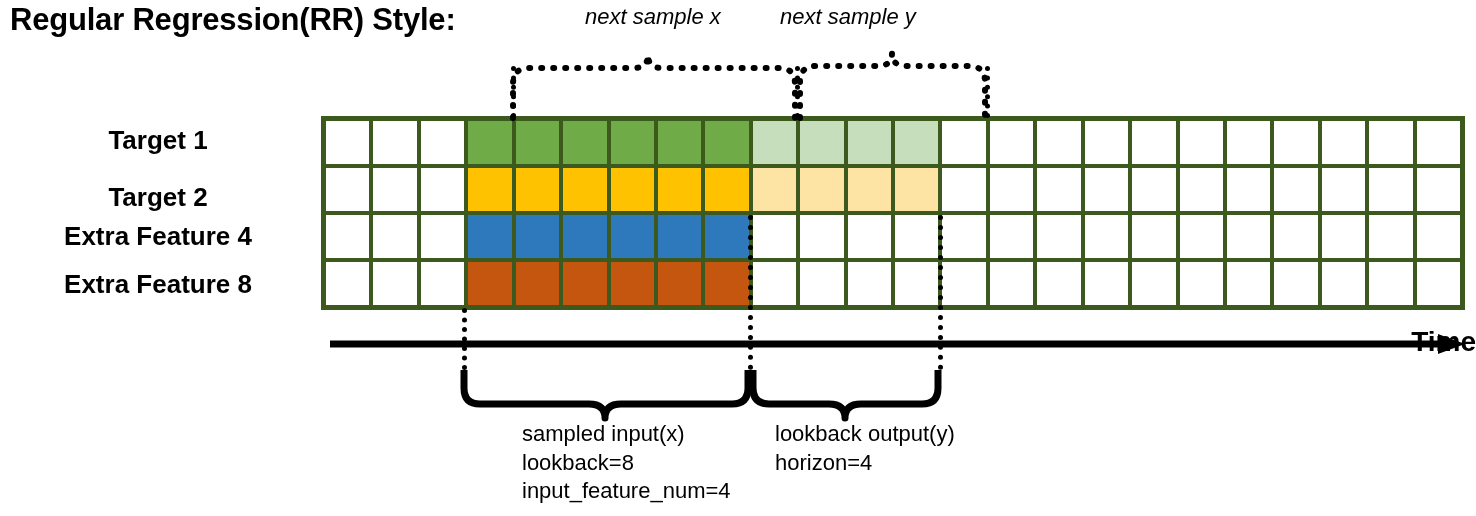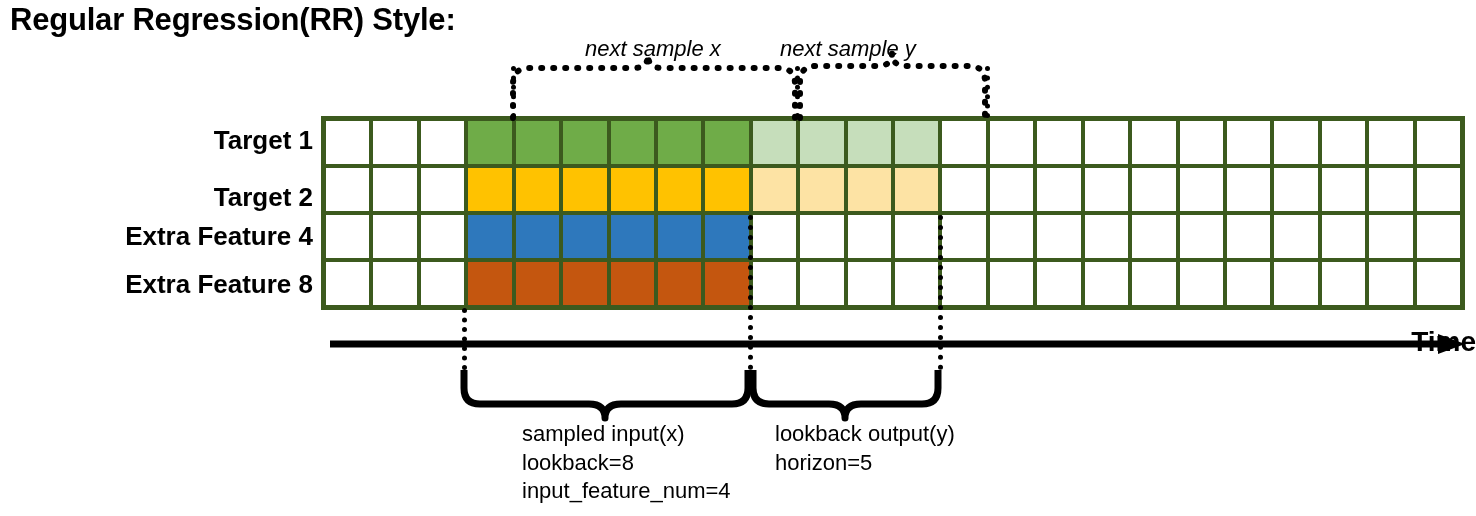--- a/index.html
+++ b/index.html
@@ -12,21 +12,21 @@
 
   
   .title{
     position:absolute;left:10px;top:2px;
     font-size:31px;font-weight:700;letter-spacing:-0.2px;
     white-space:nowrap;
   }
 
   
   .row-label{
-    position:absolute;right:0;width:310px;text-align:right;
+    position:absolute;right:0;width:310px;text-align:center;
     font-size:26px;font-weight:700;white-space:nowrap;
     line-height:1;
   }
   .labels-col{position:absolute;left:0px;top:0;width:313px;height:516px;}
 
   
   .grid{
     position:absolute;left:321px;top:116px;
     border:5px solid #3c5a1e;
     background:#3c5a1e;
@@ -57,21 +57,20 @@
   }
 
   
   .ovl{position:absolute;left:0;top:0;width:1476px;height:516px;pointer-events:none;}
 
   
   .topcap{
     position:absolute;top:4px;
     font-size:22px;font-style:italic;font-weight:500;
     white-space:nowrap;
-    margin-top:32px;
   }
   .botcap{
     position:absolute;top:420px;
     font-size:22px;line-height:1.30;white-space:nowrap;
   }
   .botcap div{white-space:nowrap;}
 </style>
 </head>
 <body>
 
@@ -217,16 +216,16 @@
   </svg>
 
   <div class="botcap" style="left:522px;">
     <div>sampled input(x)</div>
     <div>lookback=8</div>
     <div>input_feature_num=4</div>
   </div>
 
   <div class="botcap" style="left:775px;">
     <div>lookback output(y)</div>
-    <div>horizon=5</div>
+    <div>horizon=4</div>
   </div>
 
 </div>
 
 </body></html>

